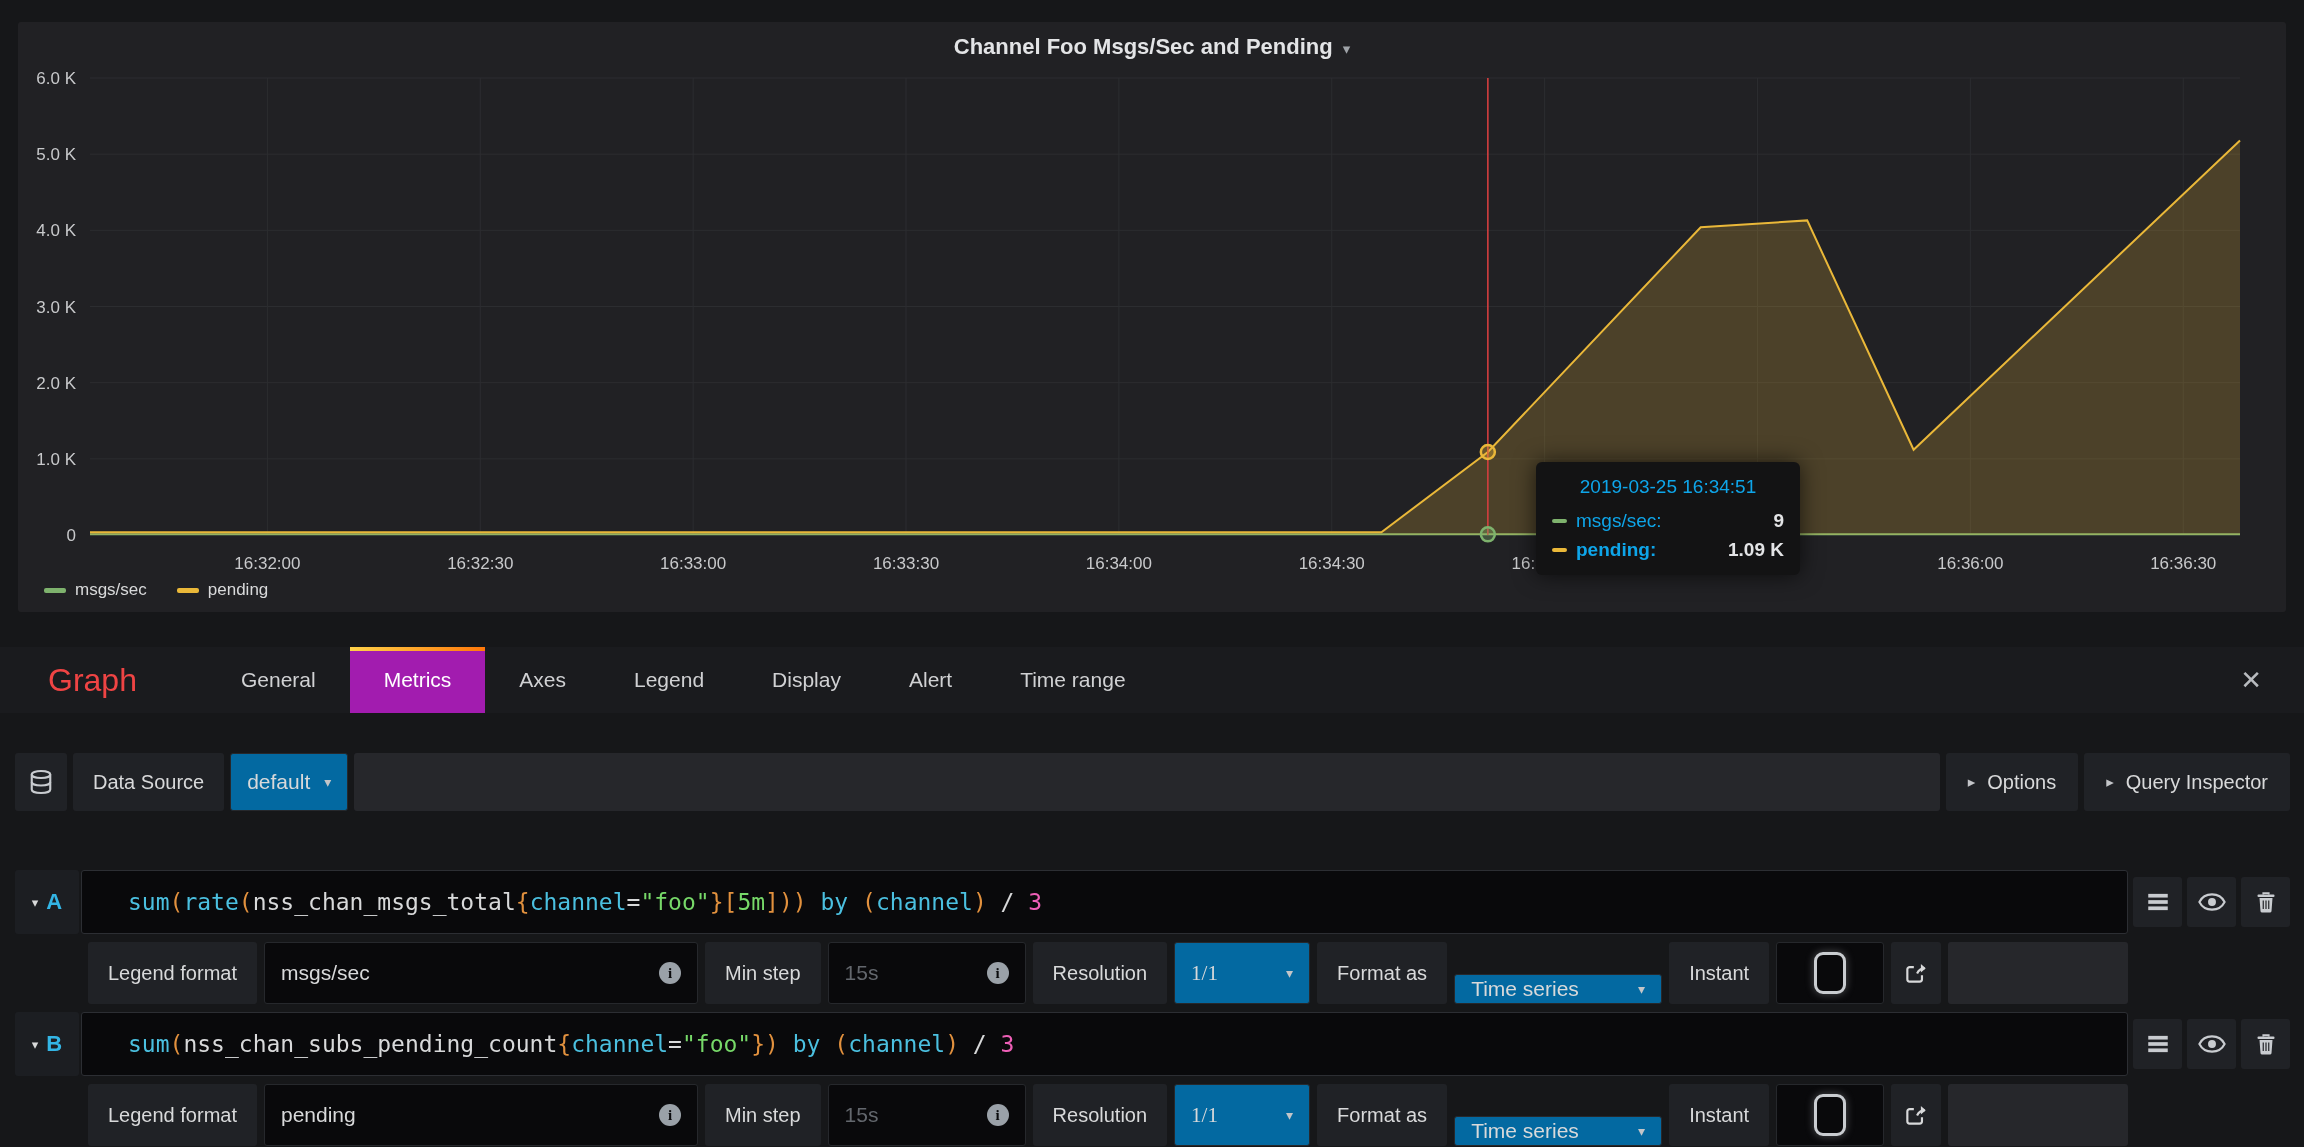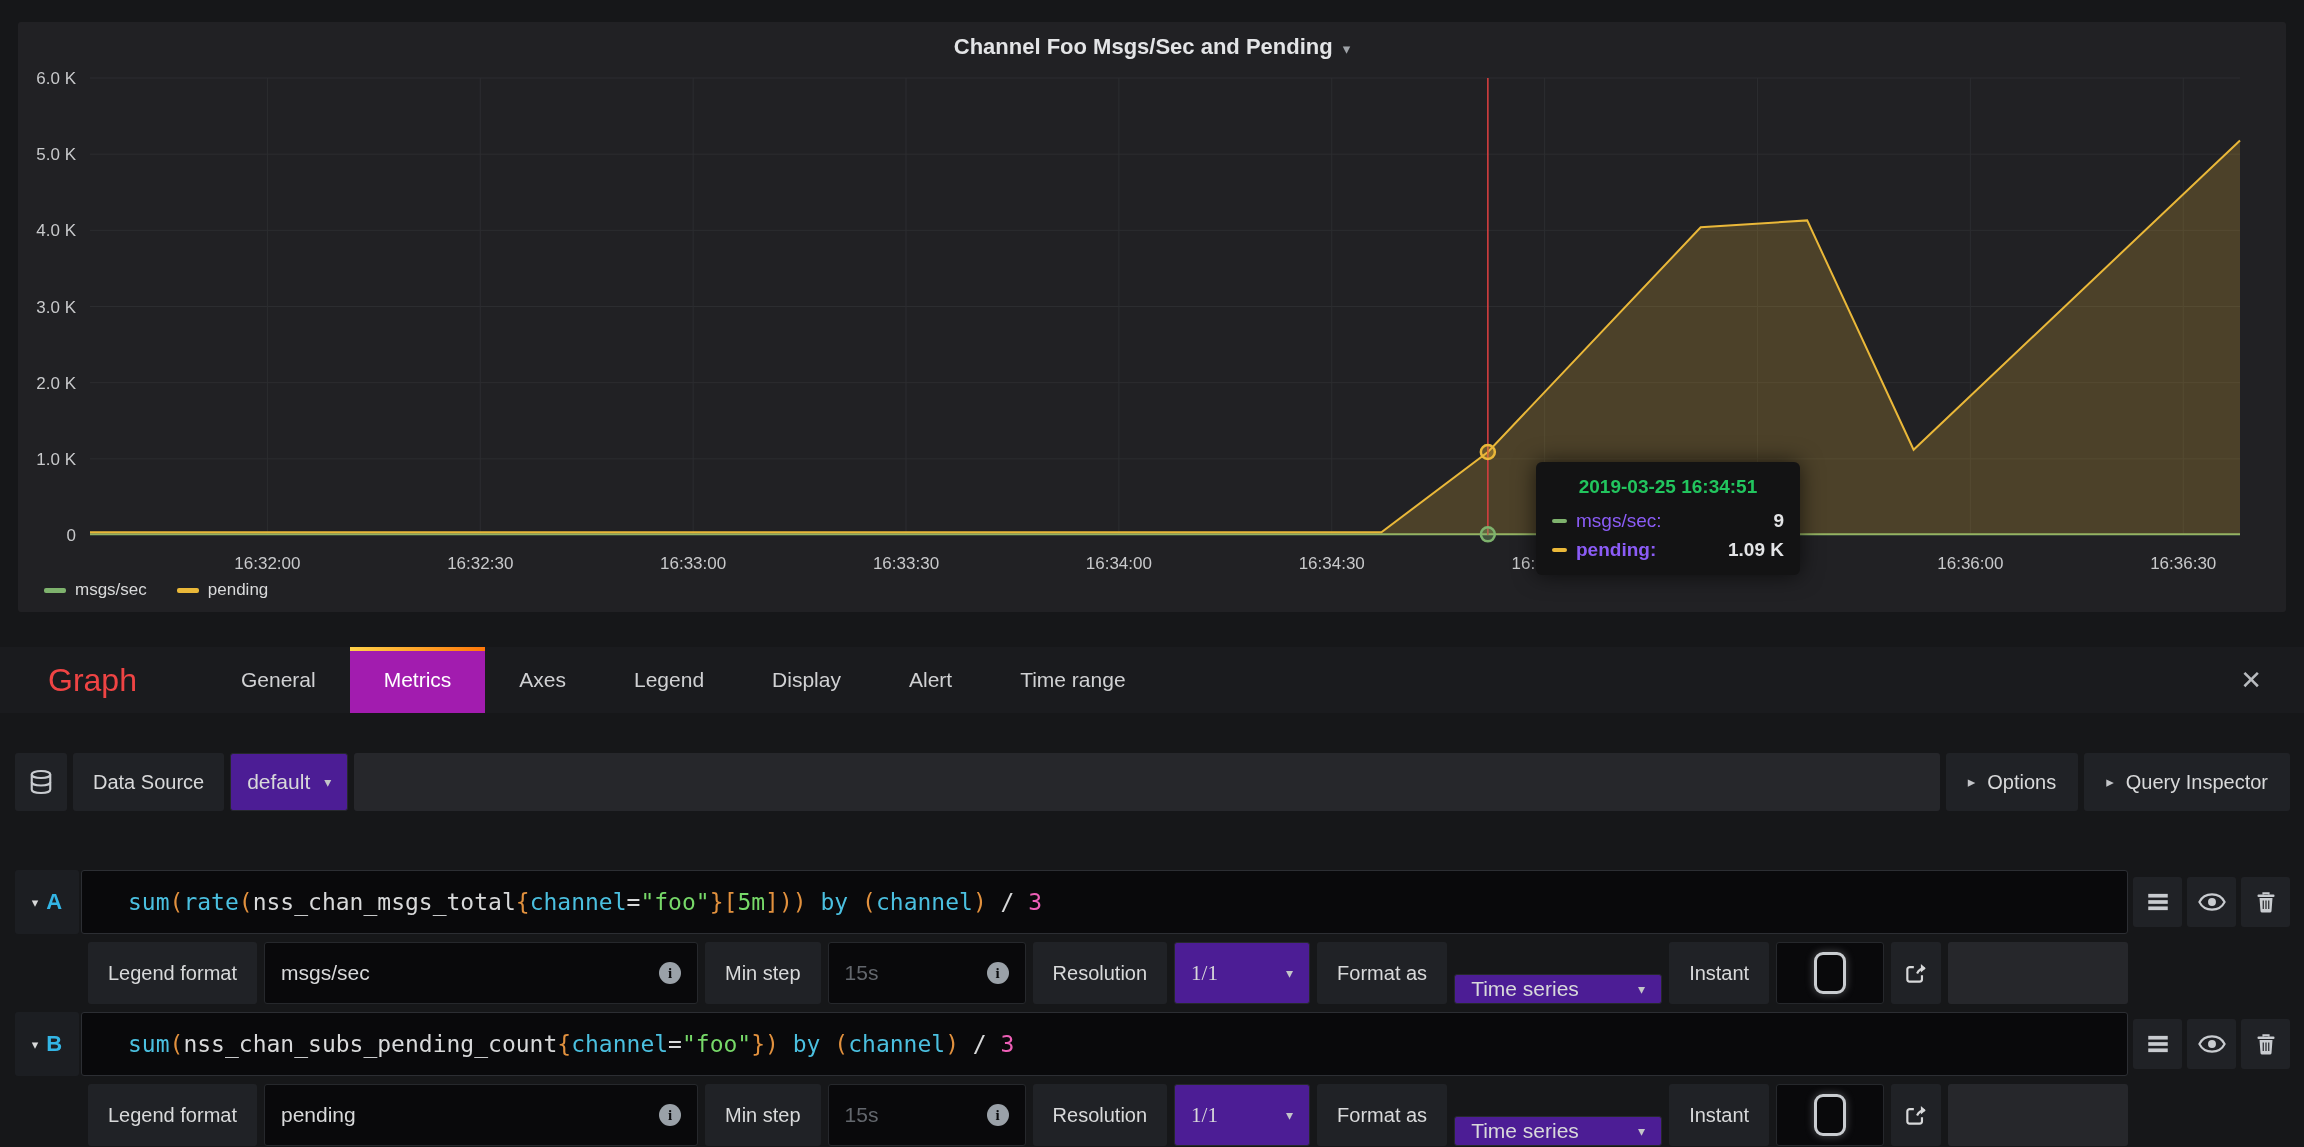--- a/index.html
+++ b/index.html
@@ -12,23 +12,23 @@
   .panel-title .caret{font-size:15px;color:#9fa3a8;margin-left:10px;font-weight:400;}
   #chart-svg{position:absolute;left:0;top:0;}
   #chart-svg text.tick{fill:#c8c9cb;font-size:17px;font-family:"Liberation Sans","DejaVu Sans",sans-serif;}
   .graph-legend{position:absolute;left:26px;top:558px;display:flex;gap:30px;align-items:center;}
   .graph-legend .item{display:flex;align-items:center;gap:9px;font-size:17px;color:#d8d9da;cursor:pointer;}
   .legend-dash{display:inline-block;width:22px;height:5px;border-radius:2px;}
 
   
   .gtooltip{position:absolute;left:1536px;top:462px;width:232px;background:#131314;border-radius:6px;
     box-shadow:0 0 22px rgba(0,0,0,.65);padding:14px 16px 14px 16px;z-index:40;font-size:19px;}
-  .gtooltip .tt-time{text-align:center;font-weight:700;color:#22c55e;margin-bottom:12px;white-space:nowrap;}
+  .gtooltip .tt-time{text-align:center;font-weight:400;color:#0ea5e9;margin-bottom:12px;white-space:nowrap;}
   .gtooltip .tt-row{display:flex;align-items:center;gap:9px;margin-top:7px;white-space:nowrap;}
-  .gtooltip .tt-row .name{color:#8b5cf6;}
+  .gtooltip .tt-row .name{color:#0ea5e9;}
   .gtooltip .tt-row .val{margin-left:auto;font-weight:700;color:#e3e4e6;}
   .gtooltip .tt-row.bold .name{font-weight:700;}
   .tt-dash{display:inline-block;width:15px;height:4px;border-radius:2px;flex:0 0 auto;}
 
   
   .tabbar{position:absolute;left:0;top:647px;width:100%;height:66px;background:#1a1b1e;display:flex;align-items:stretch;}
   .graph-heading{align-self:center;font-size:32px;font-weight:500;color:#ef4444;padding:0 70px 0 48px;white-space:nowrap;}
   .tabs{display:flex;align-items:stretch;}
   .tab{position:relative;display:flex;align-items:center;padding:0 34px;font-size:21px;color:#d0d1d3;cursor:pointer;}
   .tab.active{background:#a21caf;color:#ffffff;}
@@ -36,21 +36,21 @@
     background:linear-gradient(90deg,var(--accent_start),var(--accent_end));}
   .tab-close{margin-left:auto;align-self:center;padding:0 42px;font-size:26px;font-weight:700;color:#b8bbbf;cursor:pointer;}
 
   
   .row{position:absolute;display:flex;gap:6px;align-items:stretch;}
   .fbox{background:#202226;border-radius:3px;display:flex;align-items:center;}
   .flabel{background:#202226;border-radius:3px;display:flex;align-items:center;padding:0 20px;
     font-size:20px;font-weight:500;color:#d8d9da;white-space:nowrap;}
   .finput{background:#09090b;border:1px solid #26282c;border-radius:3px;display:flex;align-items:center;
     padding:0 16px;font-size:21px;color:#d8d9da;}
-  .fselect{background:#4c1d95;border:1px solid #26282c;border-radius:3px;display:flex;align-items:center;
+  .fselect{background:#0369a1;border:1px solid #26282c;border-radius:3px;display:flex;align-items:center;
     justify-content:space-between;padding:0 16px;font-size:21px;color:#d8d9da;cursor:pointer;}
   .fselect .caret,{color:#c3c5c8;}
   .caret-sm{font-size:14px;color:#c3c5c8;margin-left:14px;}
   .filler{background:#26272b;border-radius:3px;flex:1;}
   .placeholder{color:#63676d;}
   .info-badge{width:22px;height:22px;border-radius:50%;background:#9aa1a8;color:#0b0c0e;font-size:15px;font-weight:700;
     display:flex;align-items:center;justify-content:center;margin-left:auto;font-family:"Liberation Serif",serif;cursor:pointer;}
 
   
   .ds-row{left:15px;top:753px;width:2275px;height:58px;}

